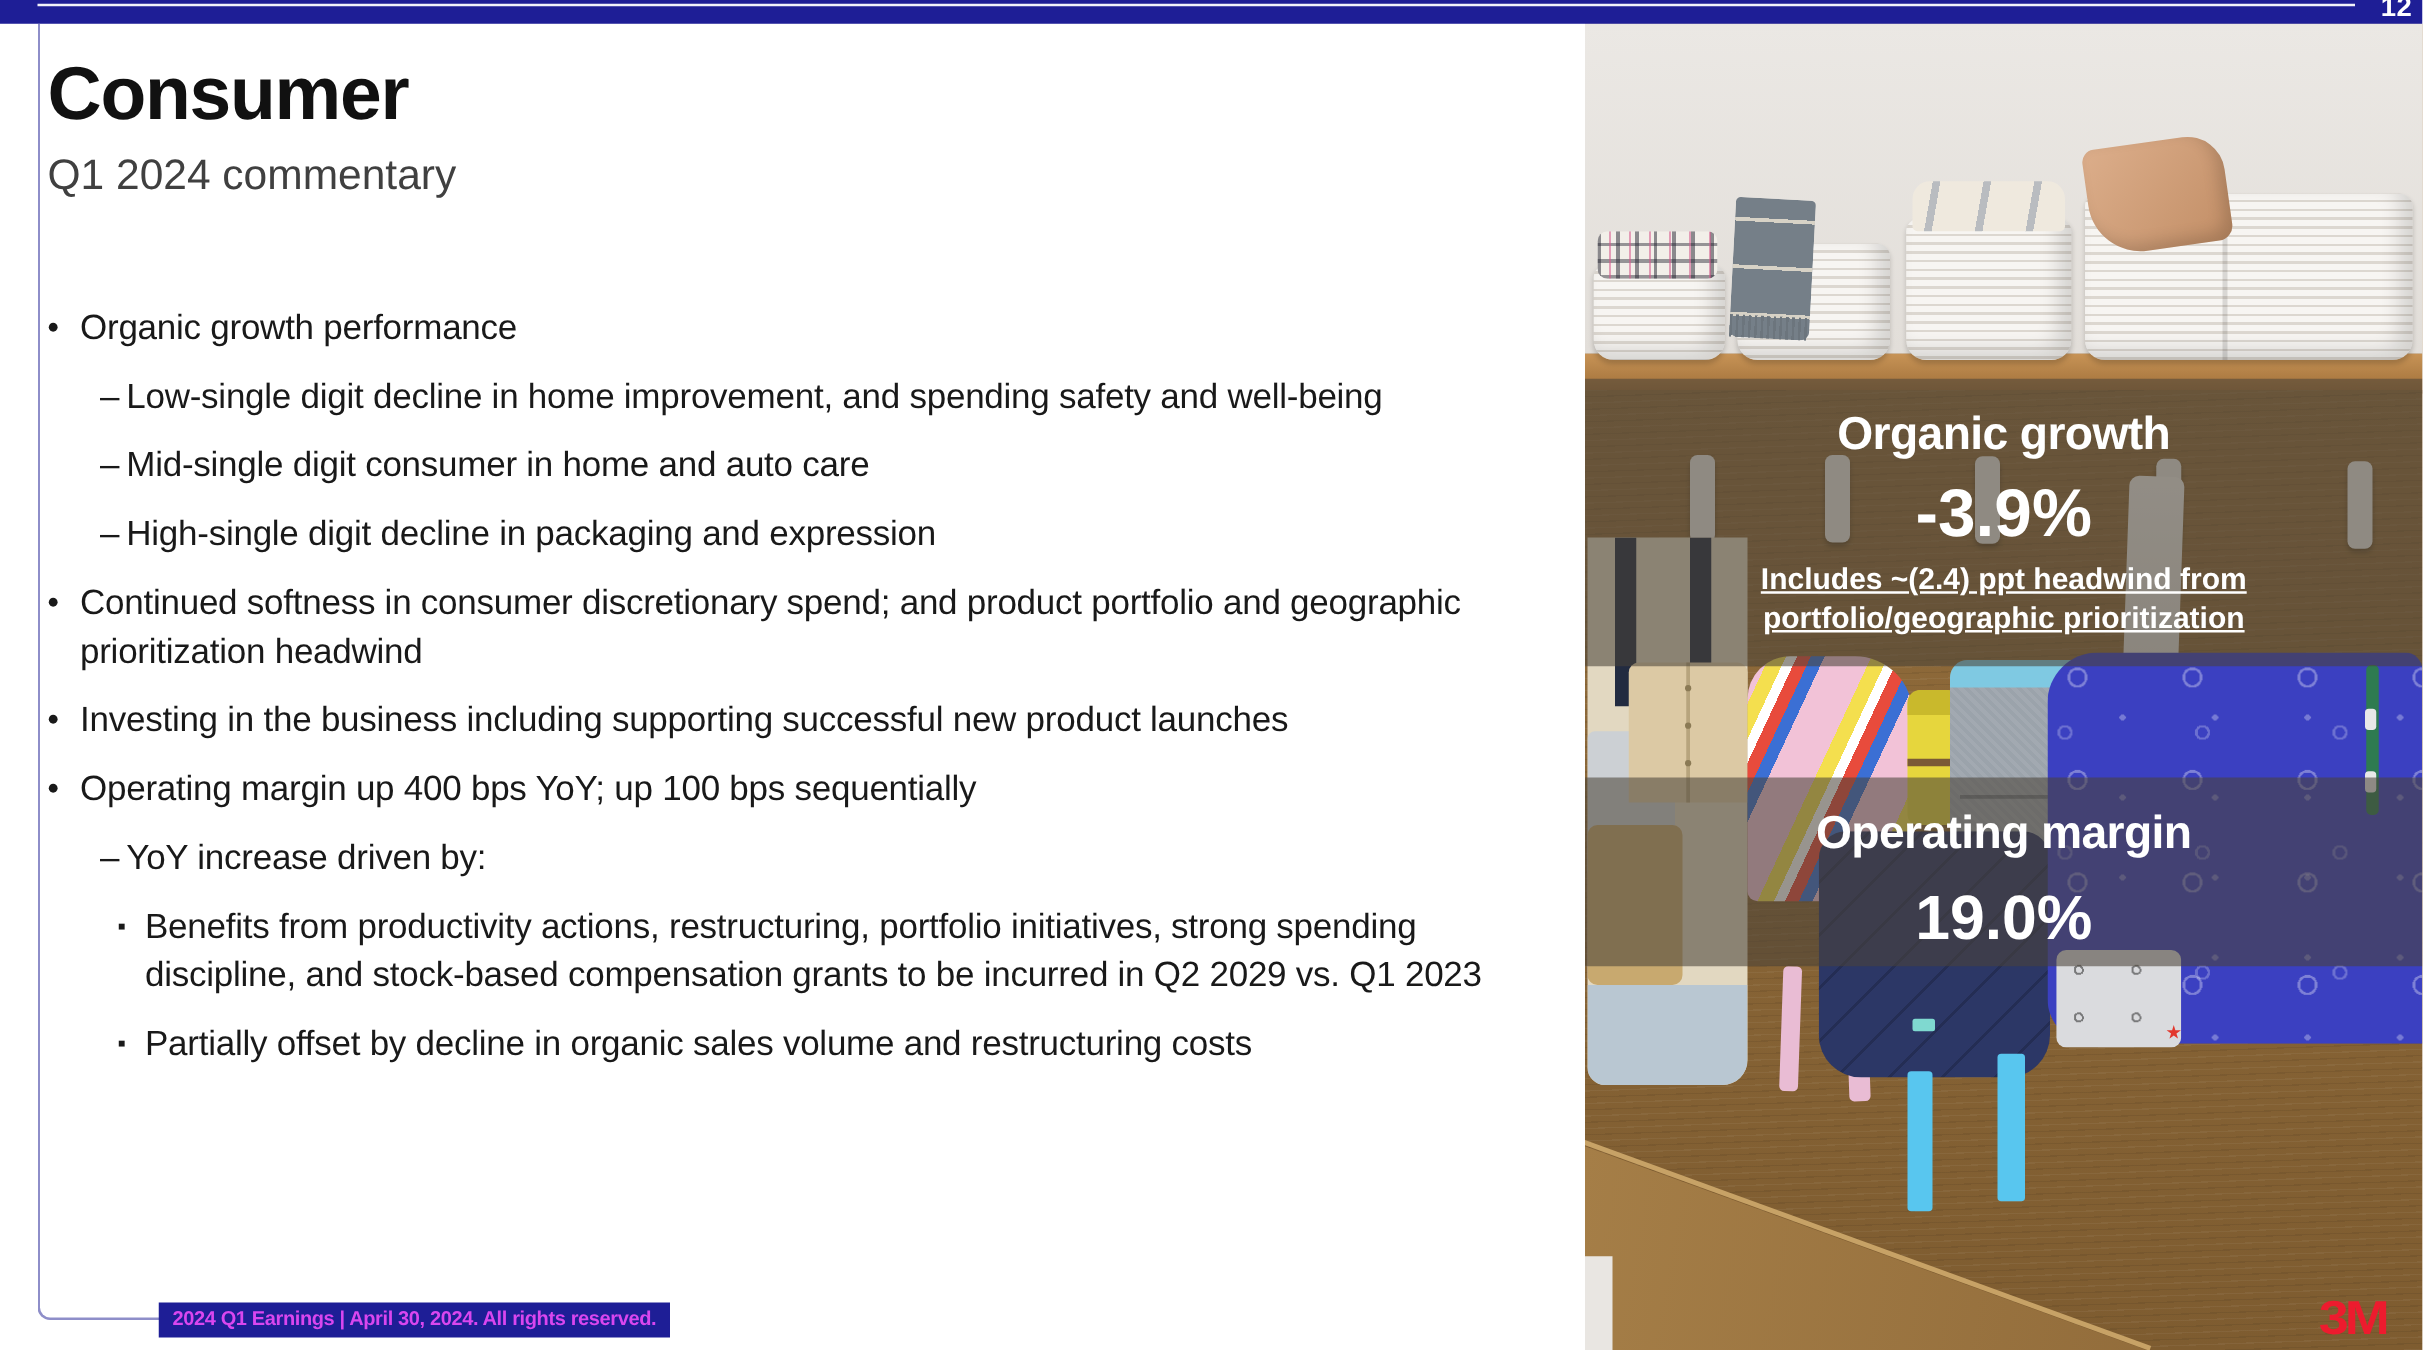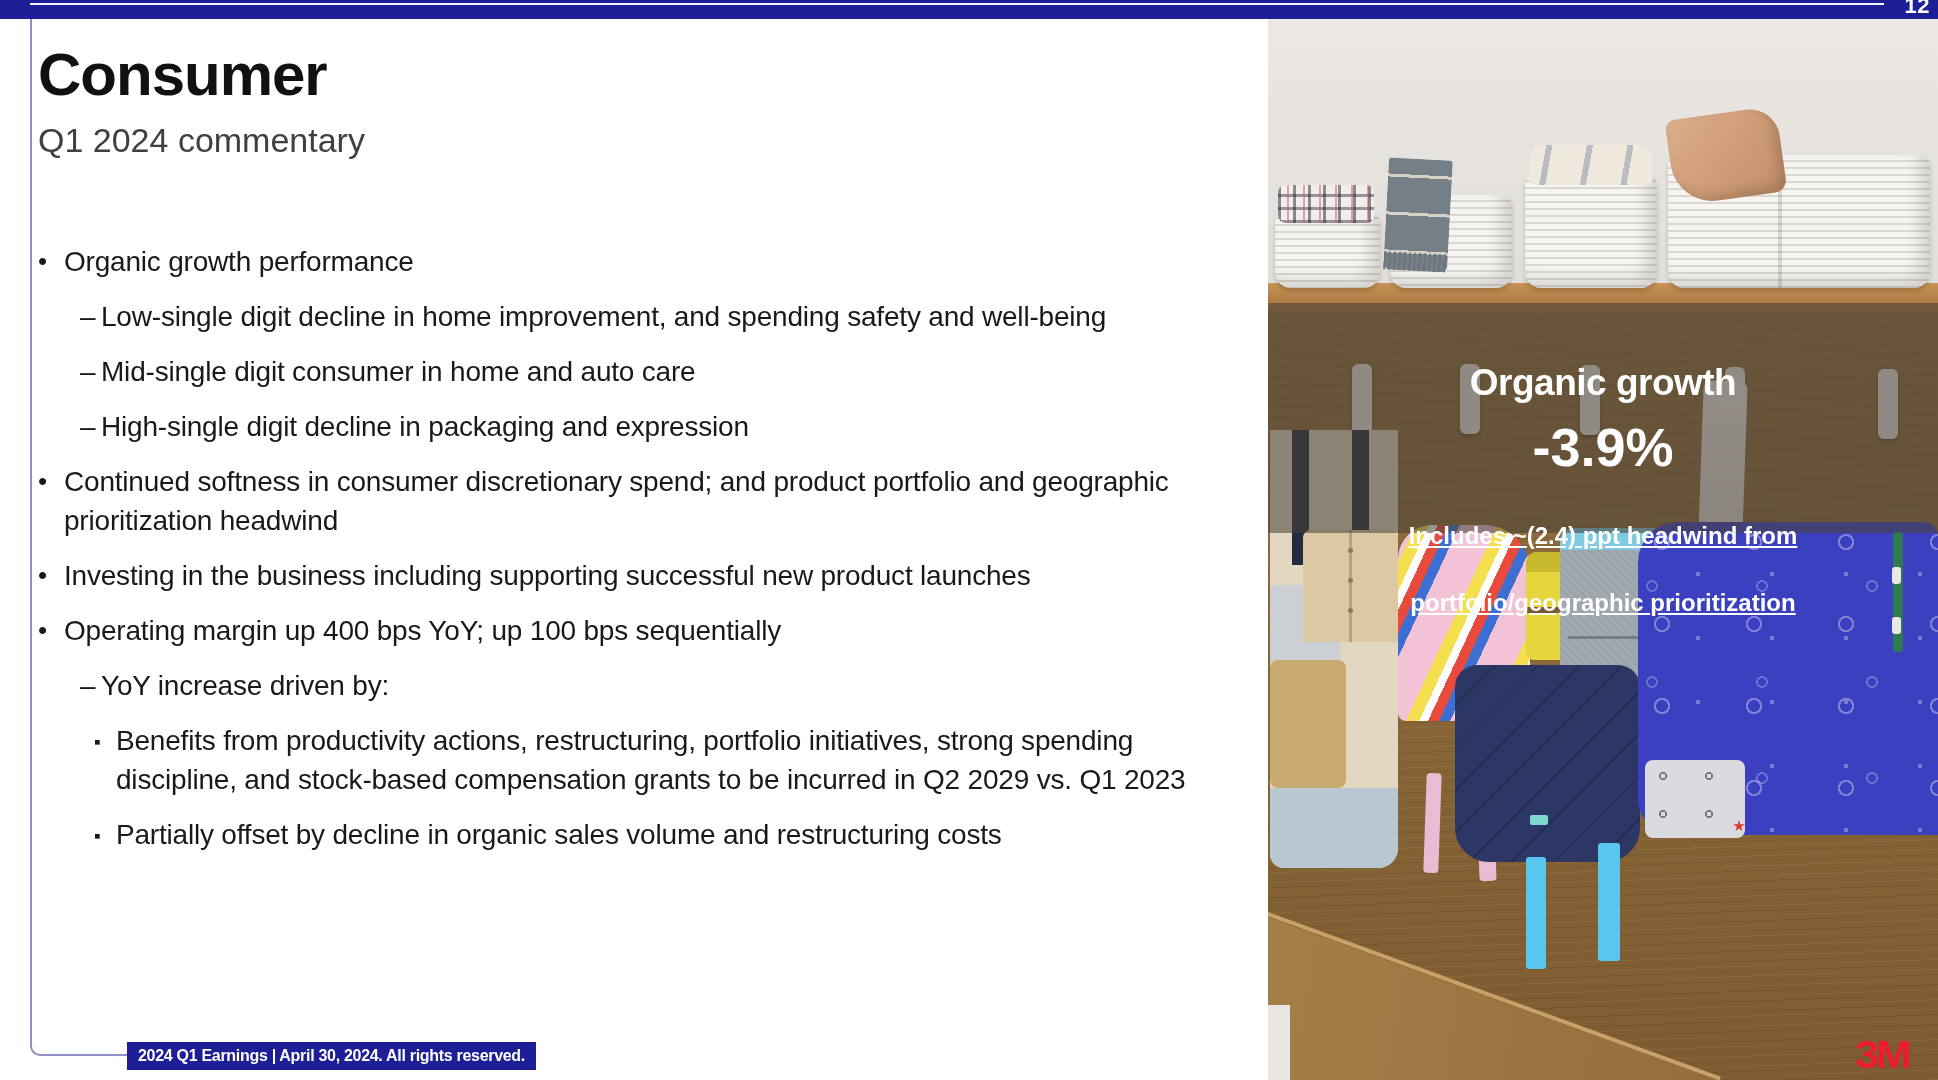--- a/index.html
+++ b/index.html
@@ -39,21 +39,21 @@
   .bullets .glyph{position:absolute;left:0;top:0;}
   li.lvl1{padding-left:26px;}
   li.lvl2{margin-left:42px;padding-left:21px;}
   li.lvl3{margin-left:56px;padding-left:22px;}
   li.lvl1 .glyph{font-size:26px;}
   li.lvl3 .glyph{font-size:19px;top:1px;}
 
   
   .footer-box{
     position:absolute;left:127px;top:1042px;height:28px;z-index:5;
-    background:#1e1e96;color:#ffffff;display:flex;align-items:center;
+    background:#1e1e96;color:#d946ef;display:flex;align-items:center;
     padding:0 11px;font-size:16px;font-weight:700;letter-spacing:-0.3px;white-space:nowrap;
   }
 
   
   .photo{position:absolute;left:1268px;top:19px;width:670px;height:1061px;overflow:hidden;background:#8f6a39;}
   .photo *{position:absolute;}
 
   .wall{left:0;top:0;width:670px;height:264px;background:linear-gradient(180deg,#ebe8e4,#e2ded9);}
   .shelf{left:0;top:264px;width:670px;height:29px;background:linear-gradient(180deg,#c79356,#a1713a);border-bottom:3px solid #7c5526;}
   .woodwall{
@@ -178,21 +178,21 @@
 
   
   .bench{left:0;top:890px;width:670px;height:171px;
     clip-path:polygon(0 8px,449px 171px,0 171px);
     background:linear-gradient(100deg,#a57e47,#8a6536);}
   .bench-edge{left:0;top:893px;width:482px;height:4px;background:#c7a266;transform:rotate(20deg);transform-origin:left top;}
   .wall-sliver{left:0;top:986px;width:22px;height:75px;background:#e9e6e2;}
 
   
   .band{left:0;width:670px;background:rgba(74,66,57,.57);display:flex;flex-direction:column;align-items:center;color:#fff;text-align:center;z-index:10;}
-  .band *{position:static;margin-top:36px;}
+  .band *{position:static;}
   .band1{top:284px;height:230px;padding-top:23px;box-sizing:border-box;}
   .band2{top:603px;height:151px;padding-top:23px;box-sizing:border-box;}
   .stat-label{font-size:37px;line-height:42px;font-weight:700;letter-spacing:-0.5px;}
   .stat-value{font-size:54px;line-height:58px;font-weight:700;}
   .band1 .stat-value{margin-top:14px;}
   .band2 .stat-value{font-size:50px;margin-top:18px;}
   .stat-note{font-size:24px;line-height:31px;font-weight:700;margin-top:8px;text-decoration:underline;}
 
   
   .logo{left:589px;top:1014px;font-size:40px;font-weight:700;color:#ed1b2e;letter-spacing:-3px;transform:scale(1.08,.95);z-index:12;}
@@ -337,17 +337,21 @@
     <div class="wall-sliver"></div>
 
     <div class="band band1">
       <div class="stat-label">Organic growth</div>
       <div class="stat-value">-3.9%</div>
       <div class="stat-note">
         <div>Includes ~(2.4) ppt headwind from</div>
         <div>portfolio/geographic prioritization</div>
       </div>
     </div>
+    <div class="band band2">
+      <div class="stat-label">Operating margin</div>
+      <div class="stat-value">19.0%</div>
+    </div>
 
     <div class="logo">3M</div>
   </div>
 
 </div>
 
 </body></html>

